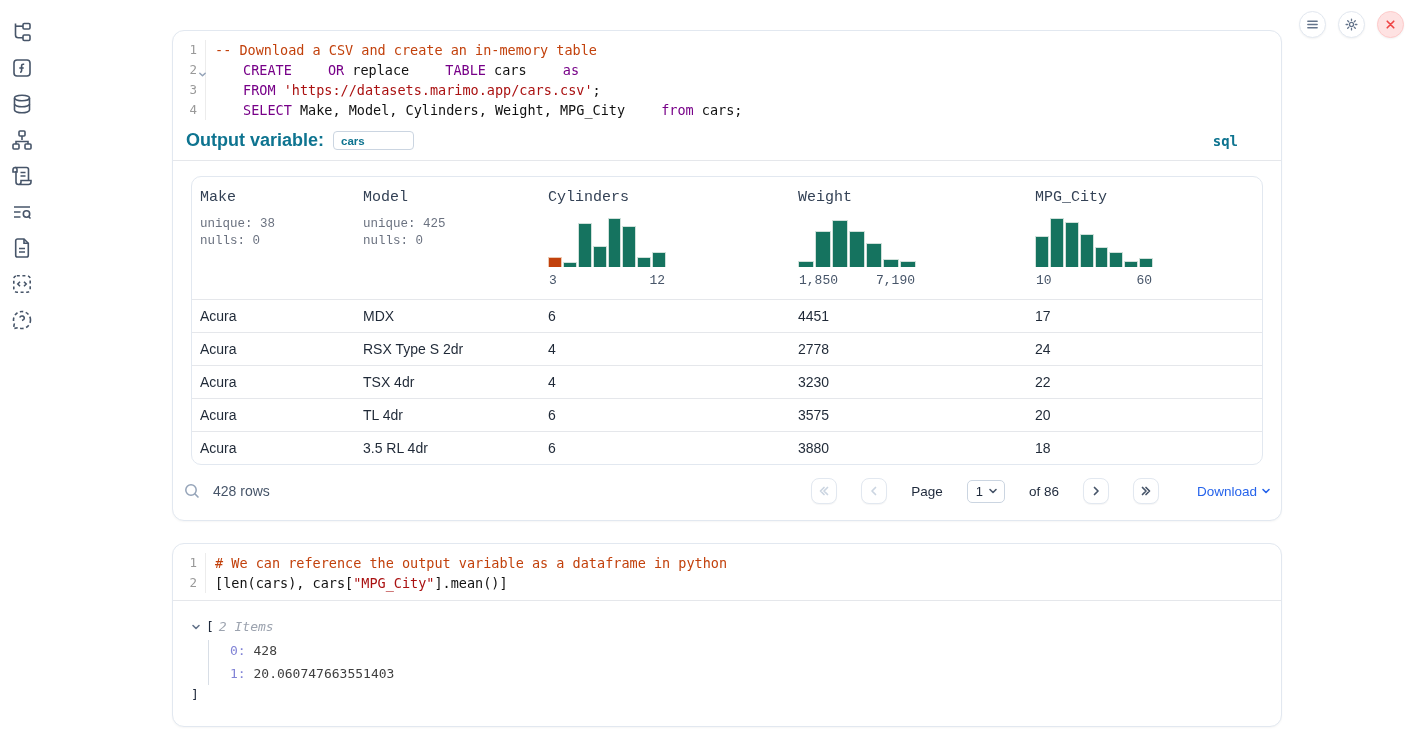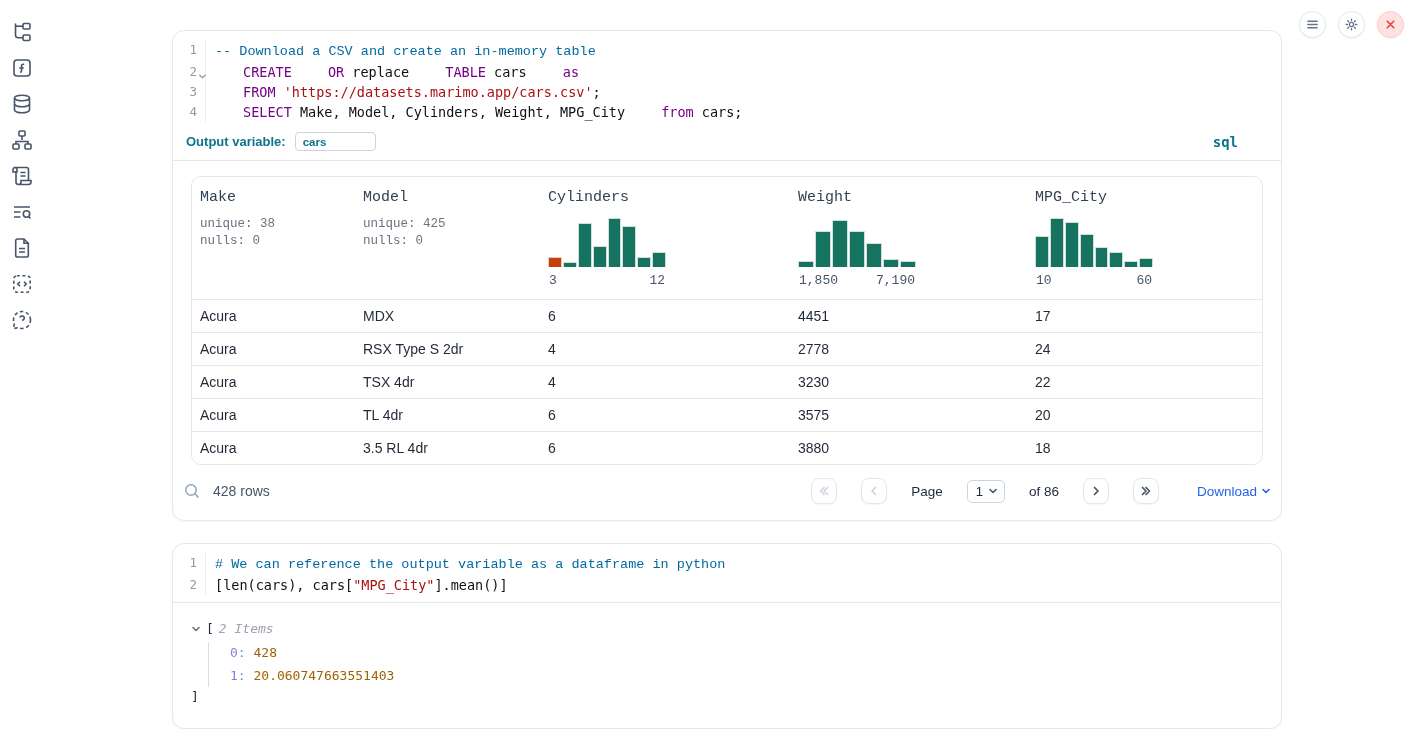--- a/index.html
+++ b/index.html
@@ -39,31 +39,31 @@
   .editor { padding:9px 0 7px 0; font-family:"DejaVu Sans Mono", monospace; font-size:13.5px; }
   .code-line { display:flex; line-height:20px; }
   .gutter {
     width:33px; flex:0 0 33px; text-align:right; padding-right:8px;
     color:#999999; font-size:12.5px; border-right:1px solid #ececec;
     position:relative; user-select:none;
   }
   .gutter .fold { position:absolute; right:-2px; top:5px; color:#94a3b8; }
   .gutter .fold svg { width:9px; height:9px; }
   .code-content { padding-left:9px; white-space:pre; color:#111111; }
-  .tok-comment { color:#0369a1;font-family:Liberation Mono, monospace; }
+  .tok-comment { color:#c2410c; }
   .tok-keyword { color:#770088;margin-left:28px; }
   .tok-string  { color:#aa1111; }
   .tok-plain   { color:#111111; }
 
   
   .outvar-row {
     display:flex; align-items:center; gap:9px;
     padding:3px 13px 9px 13px; border-bottom:1px solid #e5e7eb;
   }
-  .outvar-label { color:#0e7490; font-weight:bold; font-size:13px; }
+  .outvar-label { color:#0e7490; font-weight:bold; font-size:18px; }
   .outvar-input {
     width:81px; height:19px; border:1px solid #cbd5e1; border-radius:4px;
     padding:0 7px; color:#0e7490; font-weight:bold; font-size:11.5px;
     font-family:"Liberation Sans", sans-serif; outline:none;
   }
   .lang-badge { margin-left:auto; margin-right:30px; color:#0e7490; font-weight:bold; font-size:14px;
     font-family:"DejaVu Sans Mono", monospace; }
 
   
   .cell-output { padding:15px 18px 0 18px; }
@@ -113,21 +113,21 @@
   .py-divider { border-bottom:1px solid #e5e7eb; }
   .tree-output { padding:17px 18px 22px 18px; font-family:"DejaVu Sans Mono", monospace;
     font-size:13px; color:#1e293b; }
   .tree-head { display:flex; align-items:center; gap:5px; line-height:18px; }
   .tree-chevron { color:#64748b; width:10px; height:10px; }
   .tree-chevron svg { width:10px; height:10px; display:block; }
   .items-label { color:#9ca3af; font-style:italic; }
   .tree-children { border-left:1px solid #d8dee6; margin-left:17px; padding-left:21px; margin-top:4px; }
   .tree-entry { line-height:22.5px; }
   .tree-key { color:#8183d6; }
-  .tree-val { color:#a16207; }
+  .tree-val { color:#404040; }
   .tree-close { line-height:19px; }
 </style>
 </head>
 <body>
 
 <aside class="sidebar">
   <button class="side-btn">
     <svg viewBox="0 0 22 22" fill="none" stroke="currentColor" stroke-width="1.6">
       <rect x="12" y="2.5" width="7" height="5.5" rx="1.2"></rect>
         <rect x="12" y="14" width="7" height="5.5" rx="1.2"></rect>

